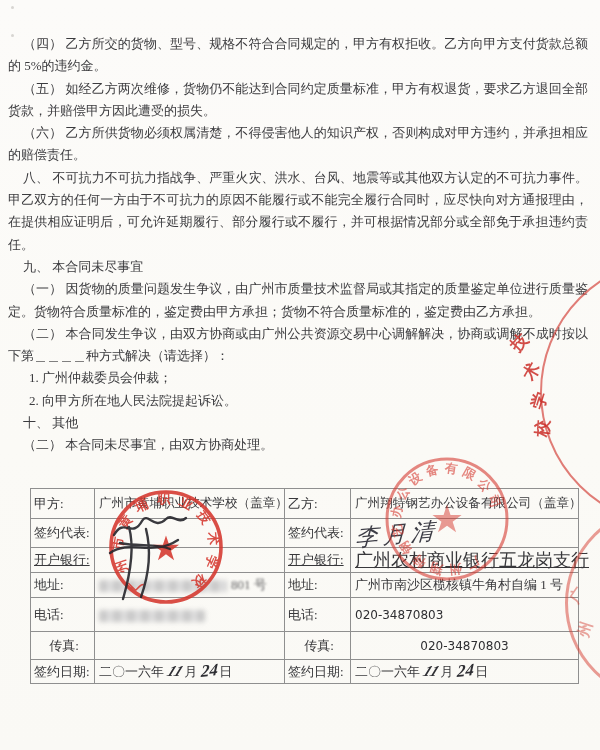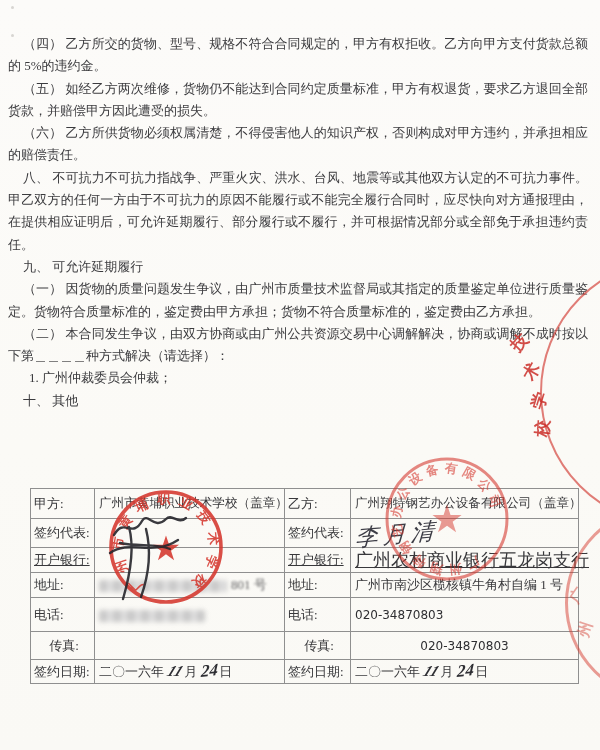--- a/index.html
+++ b/index.html
@@ -81,25 +81,27 @@
 <div class="page">
 
   <div class="speck" style="left:11px; top:6px;"></div>
   <div class="speck" style="left:11px; top:34px;"></div>
 
   <div class="doc-text">
     <p class="clause">（四） 乙方所交的货物、型号、规格不符合合同规定的，甲方有权拒收。乙方向甲方支付货款总额的 5%的违约金。</p>
     <p class="clause">（五） 如经乙方两次维修，货物仍不能达到合同约定质量标准，甲方有权退货，要求乙方退回全部货款，并赔偿甲方因此遭受的损失。</p>
     <p class="clause">（六） 乙方所供货物必须权属清楚，不得侵害他人的知识产权，否则构成对甲方违约，并承担相应的赔偿责任。</p>
     <p class="clause">八、 不可抗力不可抗力指战争、严重火灾、洪水、台风、地震等或其他双方认定的不可抗力事件。甲乙双方的任何一方由于不可抗力的原因不能履行或不能完全履行合同时，应尽快向对方通报理由，在提供相应证明后，可允许延期履行、部分履行或不履行，并可根据情况部分或全部免于承担违约责任。</p>
-    <p class="clause">九、 可允许延期履行</p>
+    <p class="clause">九、 本合同未尽事宜</p>
     <p class="clause">（一） 因货物的质量问题发生争议，由广州市质量技术监督局或其指定的质量鉴定单位进行质量鉴定。货物符合质量标准的，鉴定费由甲方承担；货物不符合质量标准的，鉴定费由乙方承担。</p>
     <p class="clause">（二） 本合同发生争议，由双方协商或由广州公共资源交易中心调解解决，协商或调解不成时按以下第＿＿＿＿种方式解决（请选择）：</p>
     <p class="li">1. 广州仲裁委员会仲裁；</p>
+    <p class="li">2. 向甲方所在地人民法院提起诉讼。</p>
     <p class="clause">十、 其他</p>
+    <p class="clause">（二） 本合同未尽事宜，由双方协商处理。</p>
   </div>
 
   <table class="sig-table">
     <colgroup>
         <col style="width:64px">
         <col style="width:190px">
         <col style="width:66px">
         <col style="width:228px">
       </colgroup>
     <tbody>

